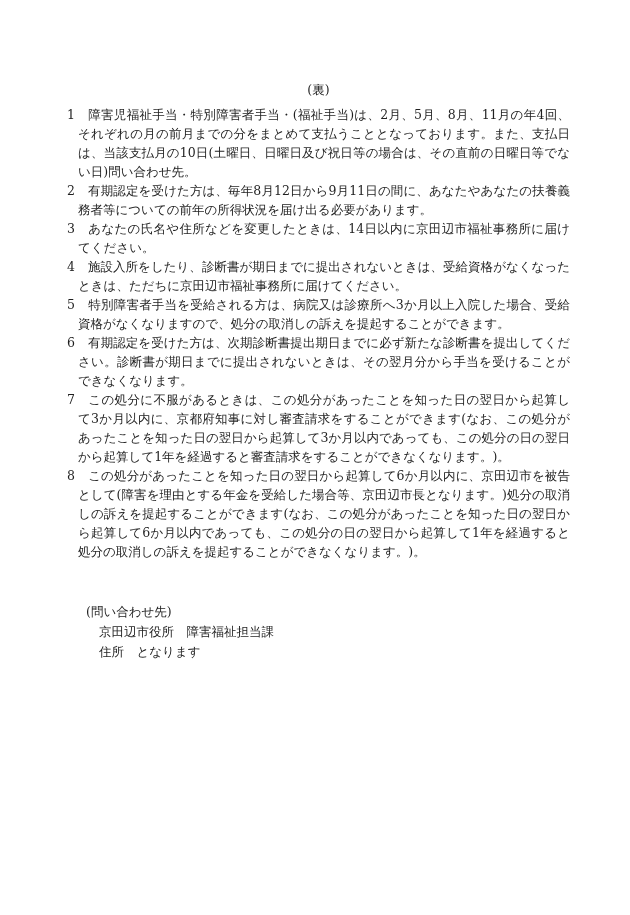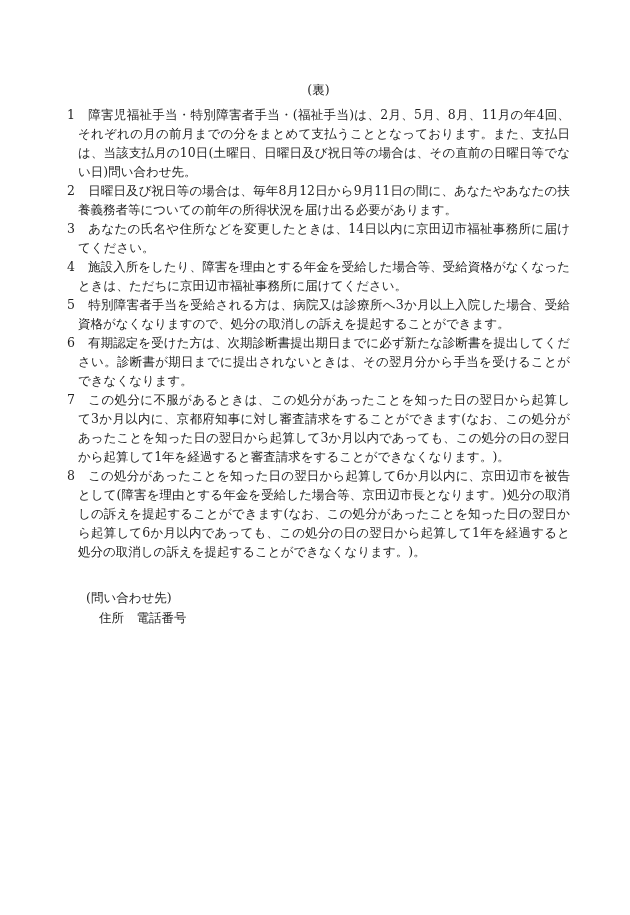--- a/index.html
+++ b/index.html
@@ -39,21 +39,21 @@
     line-height: 19px;
     text-align: justify;
     text-justify: inter-ideograph;
   }
   .num {
     display: inline-block;
     width: 21px;
     text-indent: 0;
   }
   .contact {
-    margin-top: 27px;
+    margin-top: 41px;
     font-size: 12.5px;
     line-height: 20px;
   }
   .contact-heading {
     margin: 0;
     padding-left: 19px;
   }
   .contact-line {
     margin: 0;
     padding-left: 32px;
@@ -61,27 +61,28 @@
 </style>
 </head>
 <body>
 
 <div class="page">
 
   <p class="side-label">(裏)</p>
 
   <div class="notice-list">
     <p class="item"><span class="num">1</span><span>障害児福祉手当・特別障害者手当・(福祉手当)は、2月、5月、8月、11月の年4回、それぞれの月の前月までの分をまとめて支払うこととなっております。また、支払日は、当該支払月の10日(土曜日、日曜日及び祝日等の場合は、その直前の日曜日等でない日)問い合わせ先。</span></p>
-    <p class="item"><span class="num">2</span><span>日曜日及び祝日等の場合は、毎年8月12日から9月11日の間に、あなたやあなたの扶養義務者等についての前年の所得状況を届け出る必要があります。</span></p>
+    <p class="item"><span class="num">2</span><span>有期認定を受けた方は、毎年8月12日から9月11日の間に、あなたやあなたの扶養義務者等についての前年の所得状況を届け出る必要があります。</span></p>
     <p class="item"><span class="num">3</span><span>あなたの氏名や住所などを変更したときは、14日以内に京田辺市福祉事務所に届けてください。</span></p>
-    <p class="item"><span class="num">4</span><span>施設入所をしたり、障害を理由とする年金を受給した場合等、受給資格がなくなったときは、ただちに京田辺市福祉事務所に届けてください。</span></p>
+    <p class="item"><span class="num">4</span><span>施設入所をしたり、診断書が期日までに提出されないときは、受給資格がなくなったときは、ただちに京田辺市福祉事務所に届けてください。</span></p>
     <p class="item"><span class="num">5</span><span>特別障害者手当を受給される方は、病院又は診療所へ3か月以上入院した場合、受給資格がなくなりますので、処分の取消しの訴えを提起することができます。</span></p>
     <p class="item"><span class="num">6</span><span>有期認定を受けた方は、次期診断書提出期日までに必ず新たな診断書を提出してください。診断書が期日までに提出されないときは、その翌月分から手当を受けることができなくなります。</span></p>
     <p class="item"><span class="num">7</span><span>この処分に不服があるときは、この処分があったことを知った日の翌日から起算して3か月以内に、京都府知事に対し審査請求をすることができます(なお、この処分があったことを知った日の翌日から起算して3か月以内であっても、この処分の日の翌日から起算して1年を経過すると審査請求をすることができなくなります。)。</span></p>
     <p class="item"><span class="num">8</span><span>この処分があったことを知った日の翌日から起算して6か月以内に、京田辺市を被告として(障害を理由とする年金を受給した場合等、京田辺市長となります。)処分の取消しの訴えを提起することができます(なお、この処分があったことを知った日の翌日から起算して6か月以内であっても、この処分の日の翌日から起算して1年を経過すると処分の取消しの訴えを提起することができなくなります。)。</span></p>
   </div>
 
   <div class="contact">
     <p class="contact-heading">(問い合わせ先)</p>
-    <p class="contact-line">住所　電話番号</p>
+    <p class="contact-line">京田辺市役所　障害福祉担当課</p>
+    <p class="contact-line">住所　となります</p>
   </div>
 
 </div>
 
 </body></html>

